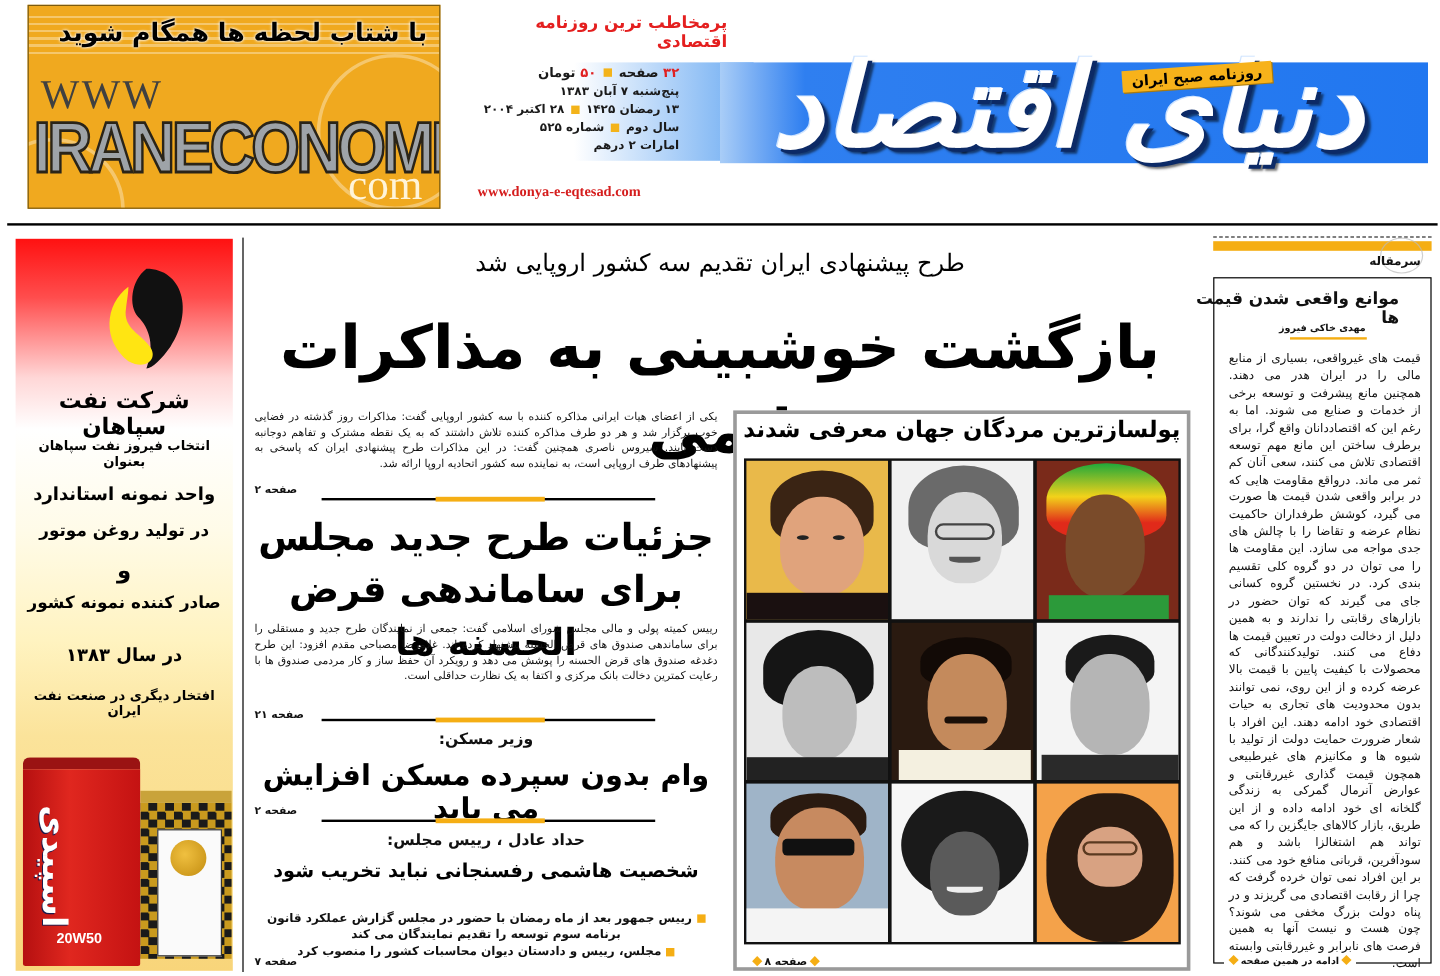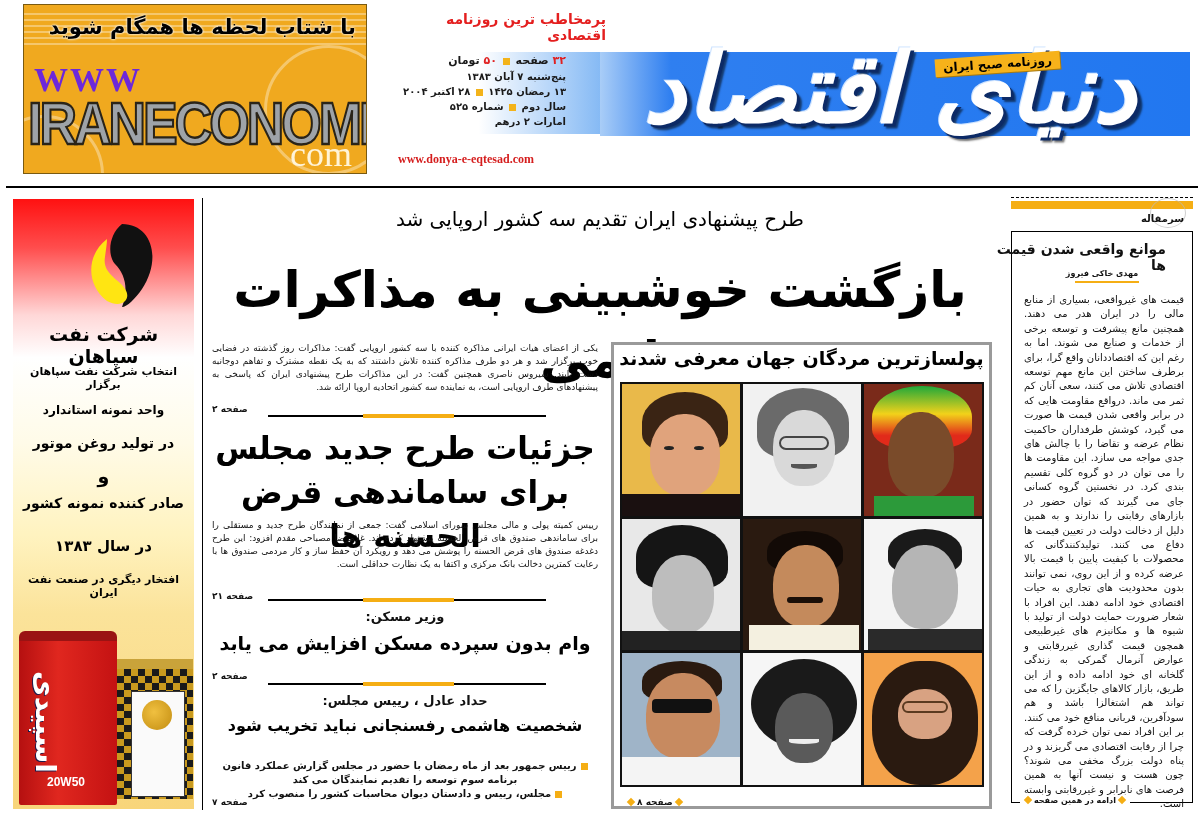--- a/index.html
+++ b/index.html
@@ -4,21 +4,21 @@
   <style>
     * { box-sizing: border-box; margin: 0; padding: 0; }
     html, body { width: 1200px; height: 813px; overflow: hidden; background: #ffffff; }
     body { position: relative; font-family: "DejaVu Sans", sans-serif; color: #111; }
     .abs { position: absolute; }
     .rtl { direction: rtl; unicode-bidi: embed; }
     .ad-iran { left: 23px; top: 4px; width: 344px; height: 170px; background: #f0a91f; border: 1px solid #7a5a10; overflow: hidden; }
     .ad-iran .stripes { left: 0; right: 0; top: 8px; height: 36px;
       background: repeating-linear-gradient(180deg, rgba(255,255,255,0.35) 0 2px, transparent 2px 6px); }
     .ad-iran .slogan { right: 10px; top: 10px; font-family: "DejaVu Sans", sans-serif; font-weight: bold; font-size: 21px; color: #000; text-shadow: 0 0 3px #fff, 0 0 2px #fff; }
-    .ad-iran .www { left: 10px; top: 56px; font-family: "Liberation Serif", serif; font-size: 34px; color: #6d28d9; letter-spacing: 2px; font-weight: bold; }
+    .ad-iran .www { left: 10px; top: 56px; font-family: "Liberation Serif", serif; font-size: 34px; color: #404040; letter-spacing: 2px; }
     .ad-iran .brand { left: 4px; top: 84px; font-family: "Liberation Sans", sans-serif; font-weight: bold; font-size: 52px; color: #9ea3a8; letter-spacing: -3px; transform: scaleY(1.15); transform-origin: left top; -webkit-text-stroke: 2px #2a2418; }
     .ad-iran .com { right: 14px; top: 128px; font-family: "Liberation Serif", serif; font-size: 36px; color: #fff4d8; }
     .ad-iran .globe { border-radius: 50%; border: 3px solid rgba(255,255,255,0.35); }
 
     .tagline { left: 398px; top: 11px; width: 208px; text-align: right; color: #e41f1f; font-weight: bold; font-size: 14px; }
     .info-box { left: 398px; top: 52px; width: 230px; height: 82px; background: linear-gradient(90deg, #ffffff 0%, #ffffff 35%, #6aaaf2 100%); }
     .info-lines { left: 398px; top: 52px; width: 168px; text-align: right; font-size: 10px; line-height: 15px; font-weight: bold; color: #1a1a1a; }
     .info-lines .big { font-size: 11px; line-height: 17px; }
     .info-lines .red { color: #e02020; }
     .info-lines .sq { display: inline-block; width: 7px; height: 7px; background: #f3b31a; margin: 0 2px; vertical-align: middle; }
@@ -31,21 +31,21 @@
 
     .rule-main { left: 6px; top: 186px; width: 1192px; height: 2px; background: #000; }
 
     
     .left-ad { left: 13px; top: 199px; width: 181px; height: 610px; overflow: hidden;
       background: linear-gradient(180deg, #ff1111 0%, #ff4d4d 8%, #ffd7d7 19%, #ffffff 26%, #fffbe8 40%, #fff3c0 55%, #fbe39a 68%, #f8d57a 100%); }
     .left-ad .logo { left: 54px; top: 20px; width: 100px; height: 90px; }
     .left-ad .lines { left: 0; width: 181px; text-align: center; color: #000; font-weight: bold; }
     .left-ad .l1 { top: 124px; font-size: 19px; }
     .left-ad .l2 { top: 166px; font-size: 11px; }
-    .left-ad .l3 { top: 204px; font-size: 12px; }
+    .left-ad .l3 { top: 204px; font-size: 15px; }
     .left-ad .l4 { top: 236px; font-size: 14px; }
     .left-ad .l5 { top: 266px; font-size: 19px; }
     .left-ad .l6 { top: 296px; font-size: 14px; }
     .left-ad .l7 { top: 338px; font-size: 15px; }
     .left-ad .l8 { top: 374px; font-size: 11px; }
     .can-red { left: 6px; top: 432px; width: 98px; height: 174px; background: linear-gradient(90deg, #b51010, #e0271f 40%, #c41212 100%); border-radius: 6px 6px 2px 2px; border-top: 10px solid #9a1313; }
     .can-red .txt { left: 10px; top: 30px; writing-mode: vertical-rl; font-weight: bold; font-size: 28px; color: #ffffff; text-shadow: 1px 1px 0 #1b1b4d; }
     .can-red .grade { left: 28px; bottom: 16px; font-weight: bold; font-size: 12px; color: #fff; font-family: "Liberation Sans", sans-serif; }
     .can-dark { left: 104px; top: 460px; width: 76px; height: 140px; background: repeating-conic-gradient(#1a1a1a 0 25%, #c99a1e 0 50%) 0 0/14px 14px; border-top: 10px solid #c9a33a; }
     .can-dark .label { left: 14px; top: 22px; width: 54px; height: 106px; background: #fafafa; border: 1px solid #333; }
@@ -66,21 +66,21 @@
     .s1-body { left: 212px; top: 342px; width: 386px; }
     .s1-ref { left: 212px; top: 404px; width: 386px; text-align: left; }
     .div1 { left: 268px; top: 415px; width: 278px; }
 
     .s2-head { left: 212px; top: 426px; width: 386px; text-align: center; font-weight: bold; font-size: 31px; line-height: 44px; color: #000; }
     .s2-body { left: 212px; top: 519px; width: 386px; }
     .s2-ref { left: 212px; top: 591px; width: 386px; text-align: left; }
     .div2 { left: 268px; top: 599px; width: 278px; }
 
     .s3-kicker { left: 212px; top: 609px; width: 386px; text-align: center; font-weight: bold; font-size: 13px; }
-    .s3-head { left: 212px; top: 632px; width: 386px; text-align: center; font-weight: bold; font-size: 19px; color: #000; }
+    .s3-head { left: 212px; top: 632px; width: 386px; text-align: center; font-weight: bold; font-size: 24px; color: #000; }
     .s3-ref { left: 212px; top: 671px; width: 386px; text-align: left; }
     .div3 { left: 268px; top: 683px; width: 278px; }
 
     .s4-kicker { left: 212px; top: 693px; width: 386px; text-align: center; font-weight: bold; font-size: 13px; }
     .s4-head { left: 212px; top: 716px; width: 386px; text-align: center; font-weight: bold; font-size: 16px; color: #000; }
     .s4-bullets { left: 212px; top: 759px; width: 386px; text-align: center; font-size: 10px; line-height: 14px; font-weight: bold; direction: rtl; }
     .s4-bullets .sq { display: inline-block; width: 7px; height: 7px; background: #f5ae14; margin-left: 4px; vertical-align: middle; }
     .s4-ref { left: 212px; top: 797px; width: 386px; text-align: left; }
 
     
@@ -151,21 +151,21 @@
 <div class="abs sub-badge rtl">روزنامه صبح ایران</div>
 
 <div class="abs rule-main"></div>
 
 <div class="abs left-ad">
   <svg class="abs logo" viewBox="0 0 100 90">
     <path d="M55 5 C85 5 95 40 75 70 C68 80 60 88 55 88 C62 70 58 55 48 45 C40 36 42 15 55 5 Z" fill="#111"></path>
     <path d="M40 20 C20 35 18 65 40 82 C55 90 65 80 58 70 C52 60 35 55 38 38 C39 30 40 25 40 20 Z" fill="#ffe512"></path>
   </svg>
   <div class="abs lines l1 rtl">شرکت نفت سپاهان</div>
-  <div class="abs lines l2 rtl">انتخاب شرکت نفت سپاهان برگزار</div>
+  <div class="abs lines l2 rtl">انتخاب فیروز نفت سپاهان بعنوان</div>
   <div class="abs lines l3 rtl">واحد نمونه استاندارد</div>
   <div class="abs lines l4 rtl">در تولید روغن موتور</div>
   <div class="abs lines l5 rtl">و</div>
   <div class="abs lines l6 rtl">صادر کننده نمونه کشور</div>
   <div class="abs lines l7 rtl">در سال ۱۳۸۳</div>
   <div class="abs lines l8 rtl">افتخار دیگری در صنعت نفت ایران</div>
   <div class="abs can-dark">
     <div class="abs label">
       <div class="abs emb"></div>
     </div>

